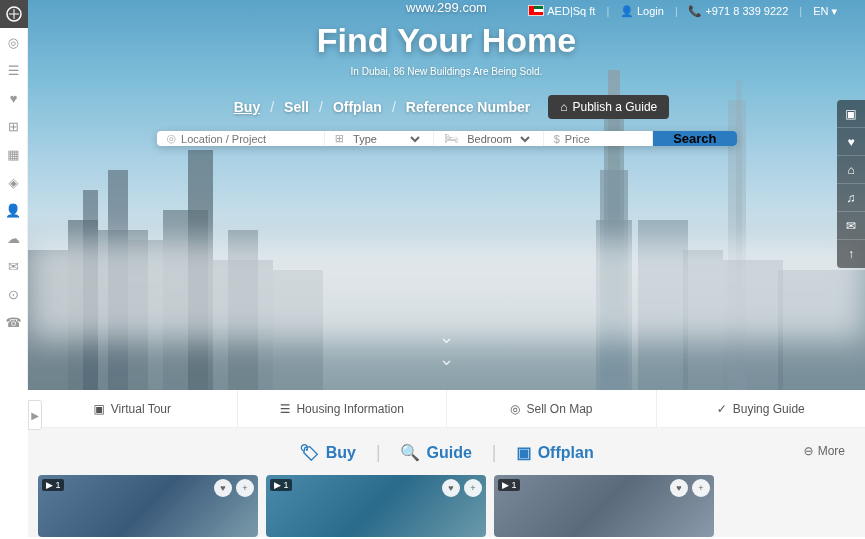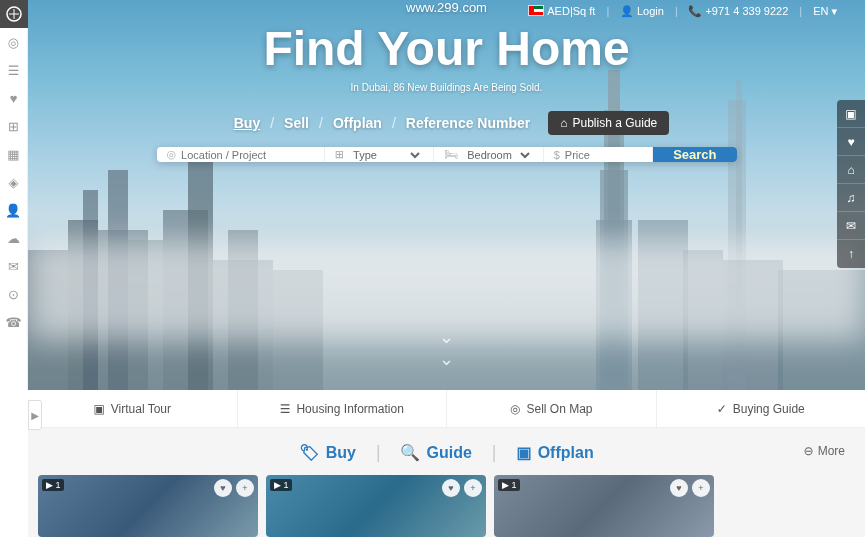--- a/index.html
+++ b/index.html
@@ -104,21 +104,21 @@
       z-index: 10;
     }
     .hero-url {
       color: #fff;
       font-size: 13px;
       margin-bottom: 6px;
       text-shadow: 0 1px 3px rgba(0,0,0,0.3);
     }
     .hero-title {
       color: #fff;
-      font-size: 48px;
+      font-size: 34px;
       font-weight: bold;
       text-shadow: 0 2px 6px rgba(0,0,0,0.3);
       margin-bottom: 6px;
     }
     .hero-subtitle {
       color: #fff;
       font-size: 10px;
       text-shadow: 0 1px 3px rgba(0,0,0,0.3);
       margin-bottom: 18px;
     }
@@ -195,21 +195,21 @@
     .search-bar-field input {
       border: none;
       outline: none;
       font-size: 11px;
       color: #666;
       background: transparent;
       width: 100%;
     }
     .search-btn {
       background: #2a7bbf;
-      color: #fef9c3;
+      color: #000000;
       border: none;
       padding: 0 20px;
       font-size: 13px;
       font-weight: bold;
       cursor: pointer;
     }
 
     
     .hero-chevron {
       position: absolute;
@@ -468,21 +468,21 @@
       <span>AED|Sq ft</span>
     </div>
     <span class="top-nav-divider">|</span>
     <div class="top-nav-item">
       <span>👤</span>
       <span>Login</span>
     </div>
     <span class="top-nav-divider">|</span>
     <div class="top-nav-item">
       <span>📞</span>
-      <span>+971 4 339 9222</span>
+      <span>+971 8 339 9222</span>
     </div>
     <span class="top-nav-divider">|</span>
     <div class="top-nav-item">
       <span>EN</span>
       <span>▾</span>
     </div>
   </div>
 
   <div class="side-right">
     <div class="side-right-icon">▣</div>

